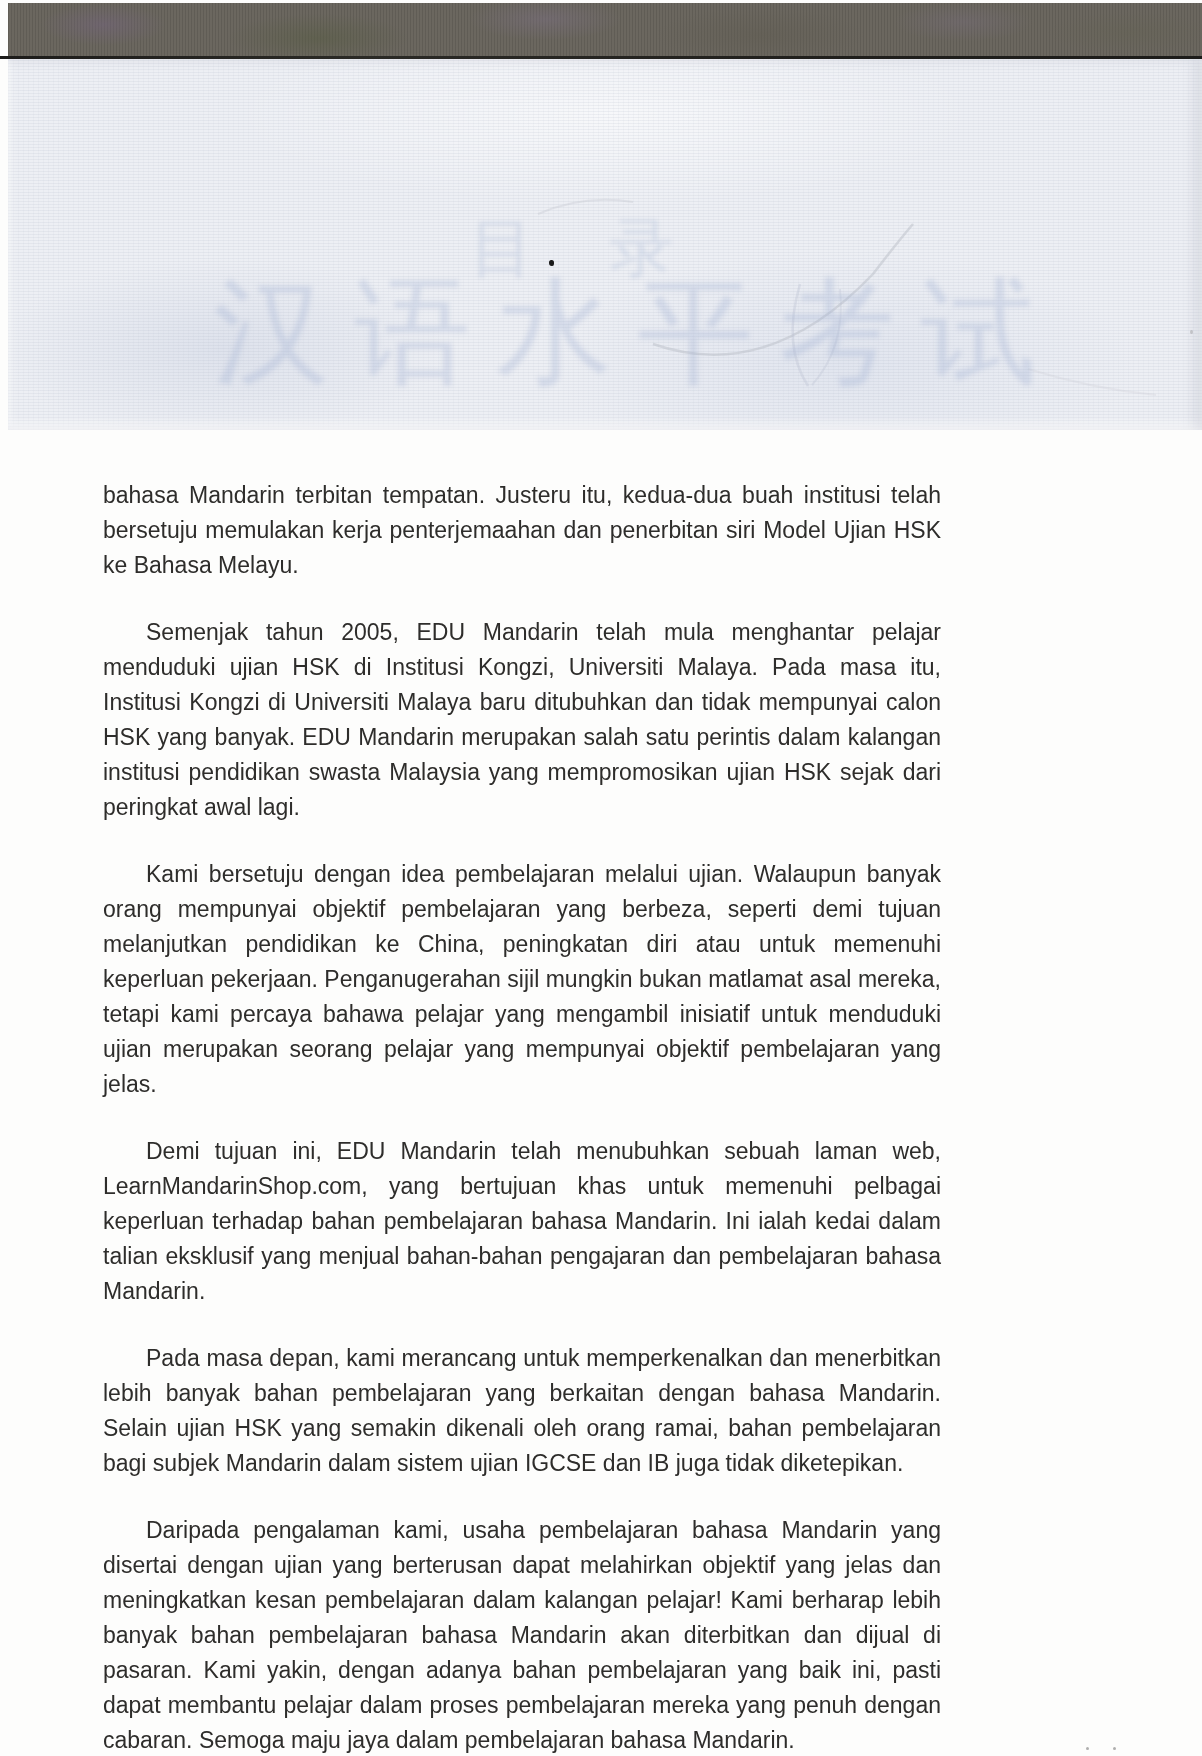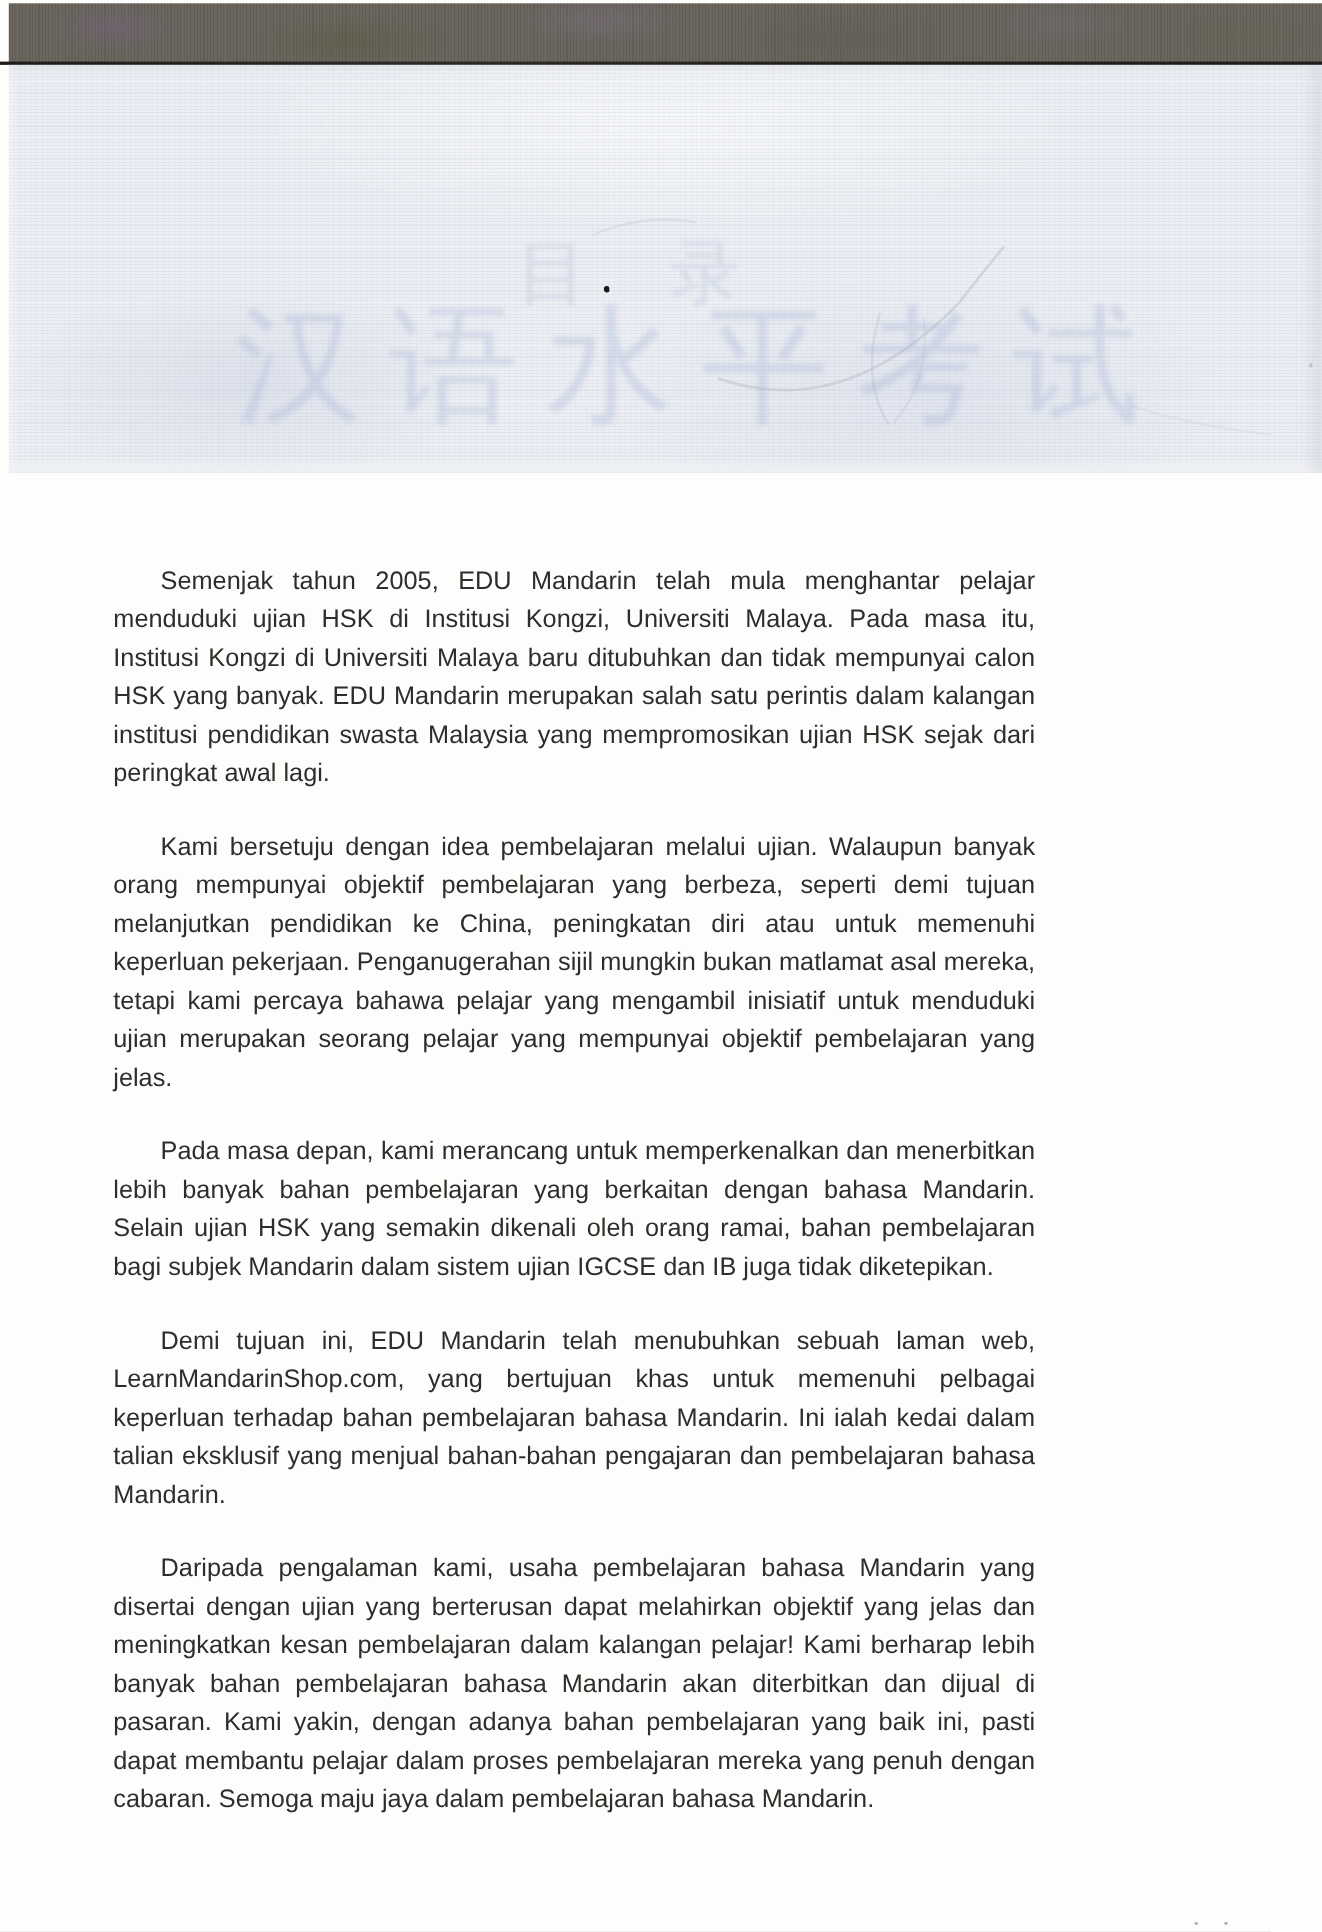--- a/index.html
+++ b/index.html
@@ -95,24 +95,25 @@
       <path d="M 832 230 q 6 58 -28 96" fill="none" stroke="#b9c0d2" stroke-width="2" opacity="0.30"></path>
       <path d="M 530 155 q 45 -20 95 -12" fill="none" stroke="#c2c6cf" stroke-width="2" opacity="0.35"></path>
       <path d="M 1020 310 q 65 20 128 26" fill="none" stroke="#c2c6cf" stroke-width="2" opacity="0.22"></path>
     </svg>
     <div class="watermark-small">目 录</div>
     <div class="watermark-large">汉语水平考试</div>
     <div class="ink-dot"></div>
   </div>
 
   <div class="text-block">
+    <p>bahasa Mandarin terbitan tempatan. Justeru itu, kedua-dua buah institusi telah bersetuju memulakan kerja penterjemaahan dan penerbitan siri Model Ujian HSK ke Bahasa Melayu.</p>
     <p class="indent">Semenjak tahun 2005, EDU Mandarin telah mula menghantar pelajar menduduki ujian HSK di Institusi Kongzi, Universiti Malaya. Pada masa itu, Institusi Kongzi di Universiti Malaya baru ditubuhkan dan tidak mempunyai calon HSK yang banyak.  EDU Mandarin merupakan salah satu perintis dalam kalangan institusi pendidikan swasta Malaysia yang mempromosikan ujian HSK sejak dari peringkat awal lagi.</p>
     <p class="indent">Kami bersetuju dengan idea pembelajaran melalui ujian. Walaupun banyak orang mempunyai objektif pembelajaran yang berbeza, seperti demi tujuan melanjutkan pendidikan ke China, peningkatan diri atau untuk memenuhi keperluan pekerjaan. Penganugerahan sijil mungkin bukan matlamat asal mereka, tetapi kami percaya bahawa pelajar yang mengambil inisiatif untuk menduduki ujian merupakan seorang pelajar yang mempunyai objektif pembelajaran yang jelas.</p>
+    <p class="indent">Demi tujuan ini, EDU Mandarin telah menubuhkan sebuah laman web, LearnMandarinShop.com, yang bertujuan khas untuk memenuhi pelbagai keperluan terhadap bahan pembelajaran bahasa Mandarin. Ini ialah kedai dalam talian eksklusif yang menjual bahan-bahan pengajaran dan pembelajaran bahasa Mandarin.</p>
     <p class="indent">Pada masa depan, kami merancang untuk memperkenalkan dan menerbitkan lebih banyak bahan pembelajaran yang berkaitan dengan bahasa Mandarin. Selain ujian HSK yang semakin dikenali oleh orang ramai, bahan pembelajaran bagi subjek Mandarin dalam sistem ujian IGCSE dan IB juga tidak diketepikan.</p>
-    <p class="indent">Demi tujuan ini, EDU Mandarin telah menubuhkan sebuah laman web, LearnMandarinShop.com, yang bertujuan khas untuk memenuhi pelbagai keperluan terhadap bahan pembelajaran bahasa Mandarin. Ini ialah kedai dalam talian eksklusif yang menjual bahan-bahan pengajaran dan pembelajaran bahasa Mandarin.</p>
     <p class="indent">Daripada pengalaman kami, usaha pembelajaran bahasa Mandarin yang disertai dengan ujian yang berterusan dapat melahirkan objektif yang jelas dan meningkatkan kesan pembelajaran dalam kalangan pelajar! Kami berharap lebih banyak bahan pembelajaran bahasa Mandarin akan diterbitkan dan dijual di pasaran. Kami yakin, dengan adanya bahan pembelajaran yang baik ini, pasti dapat membantu pelajar dalam proses pembelajaran mereka yang penuh dengan cabaran. Semoga maju jaya dalam pembelajaran bahasa Mandarin.</p>
   </div>
 
   <div class="speck a"></div>
   <div class="speck b"></div>
   <div class="speck c"></div>
 
 </div>
 
 </body></html>

